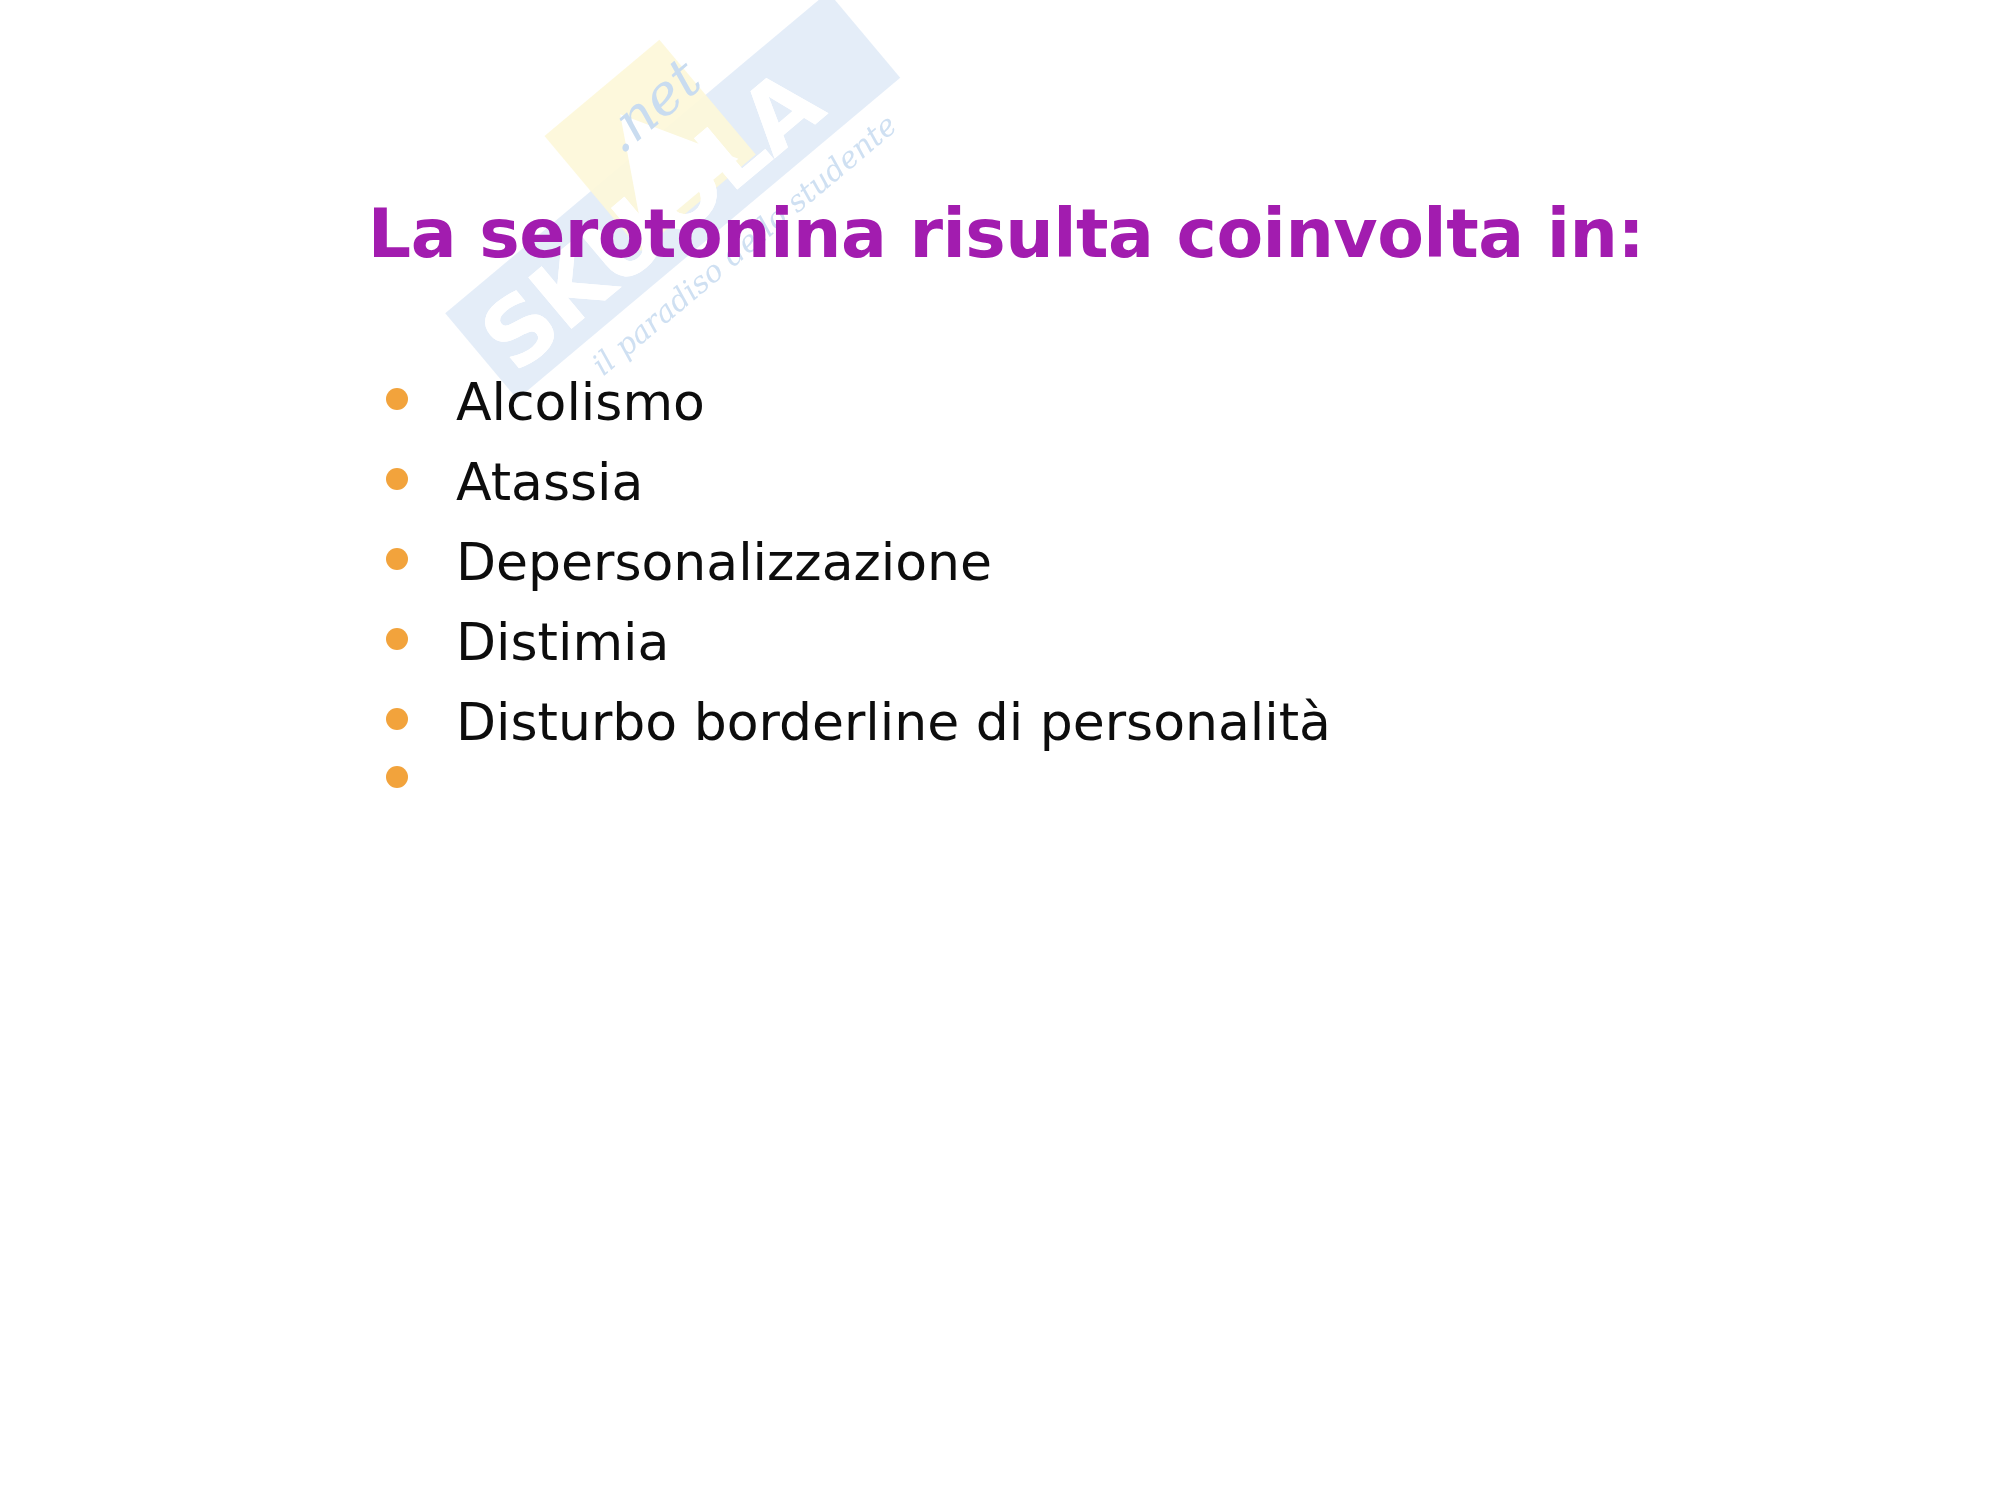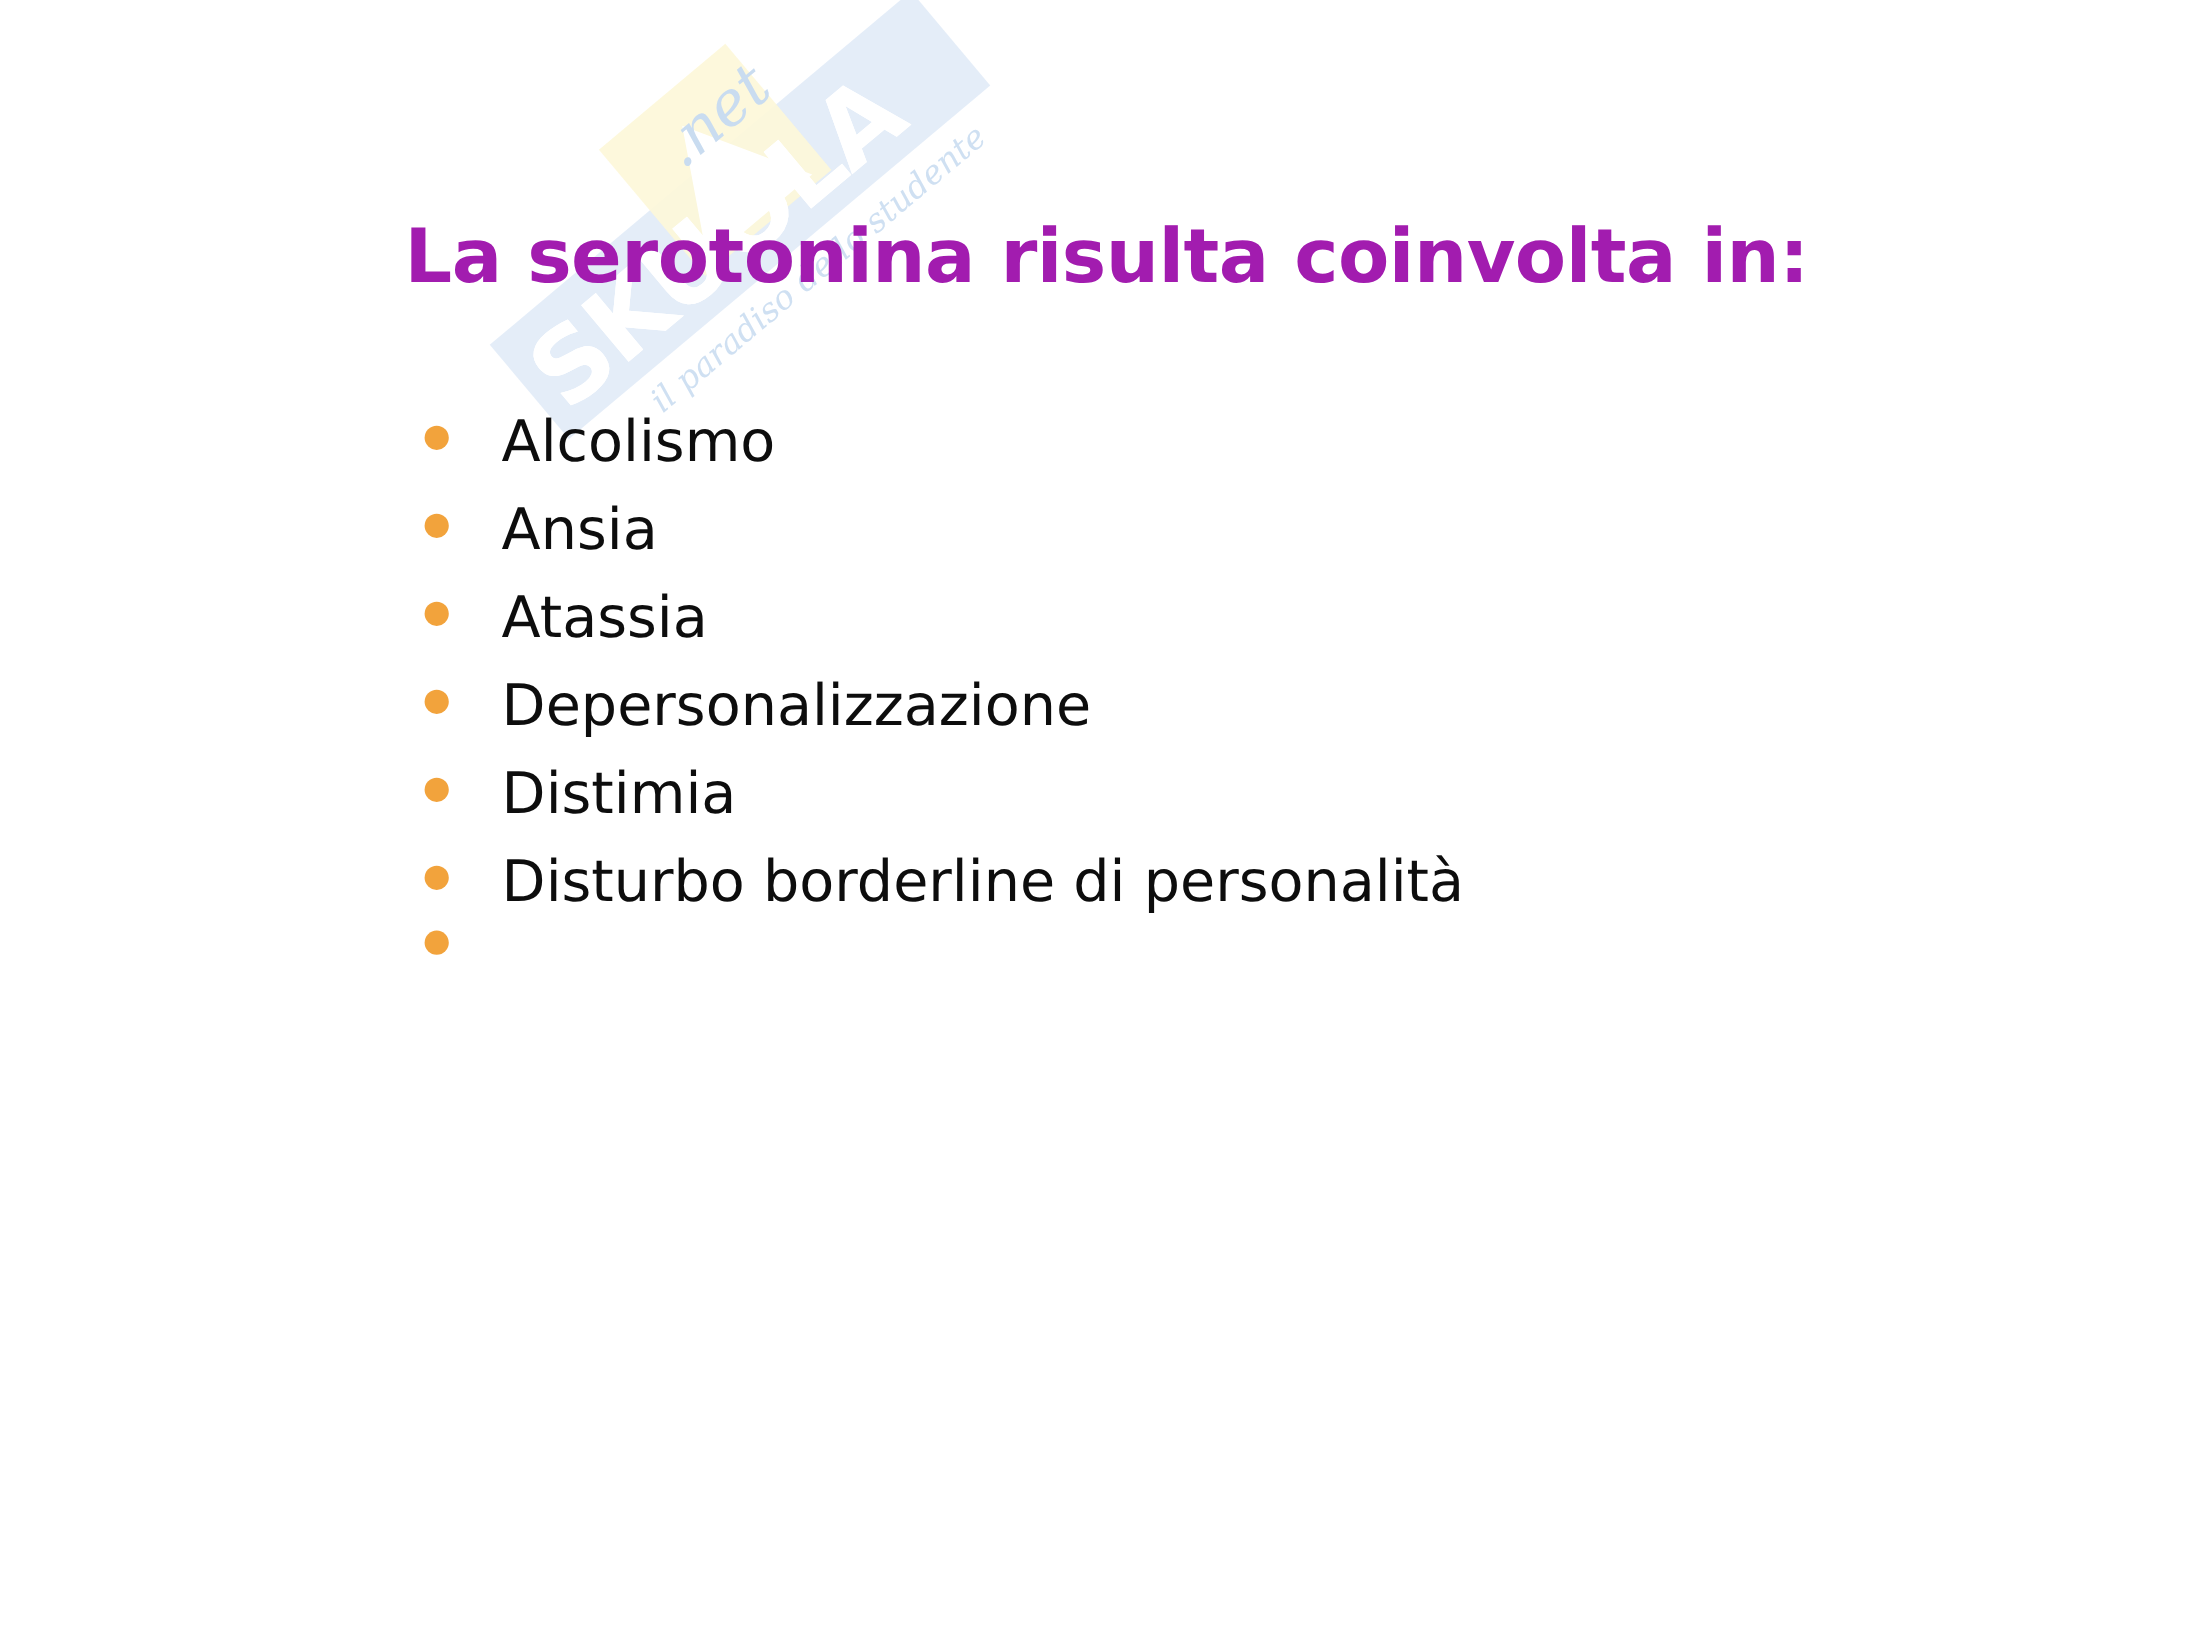--- a/index.html
+++ b/index.html
@@ -180,24 +180,20 @@
 
     <h1 class="slide-title">La serotonina risulta coinvolta in:</h1>
 
     <ul class="bullet-list">
       <li class="bullet-item">
         <span class="bullet-dot"></span>
         <span class="bullet-text">Alcolismo</span>
       </li>
       <li class="bullet-item">
         <span class="bullet-dot"></span>
-        <span class="bullet-text">Ansia</span>
-      </li>
-      <li class="bullet-item">
-        <span class="bullet-dot"></span>
         <span class="bullet-text">Atassia</span>
       </li>
       <li class="bullet-item">
         <span class="bullet-dot"></span>
         <span class="bullet-text">Depersonalizzazione</span>
       </li>
       <li class="bullet-item">
         <span class="bullet-dot"></span>
         <span class="bullet-text">Distimia</span>
       </li>

